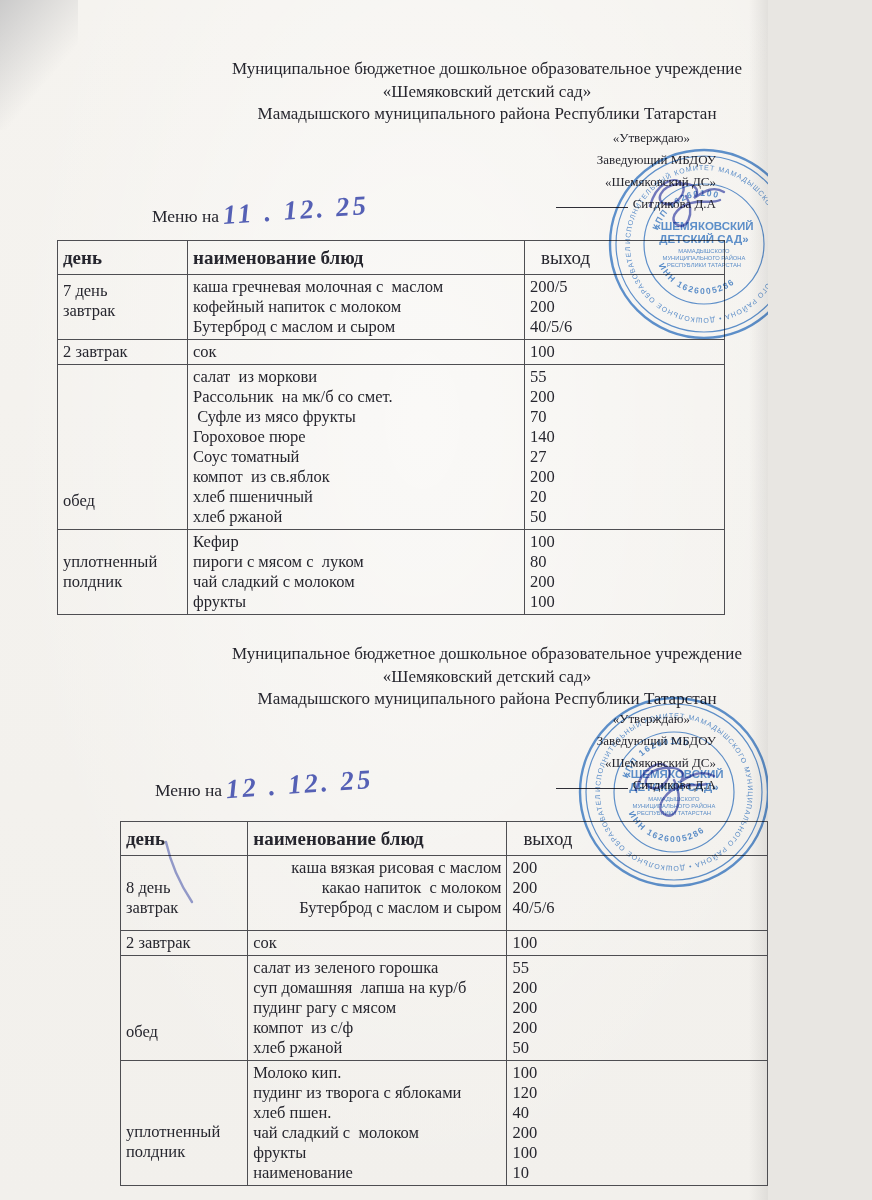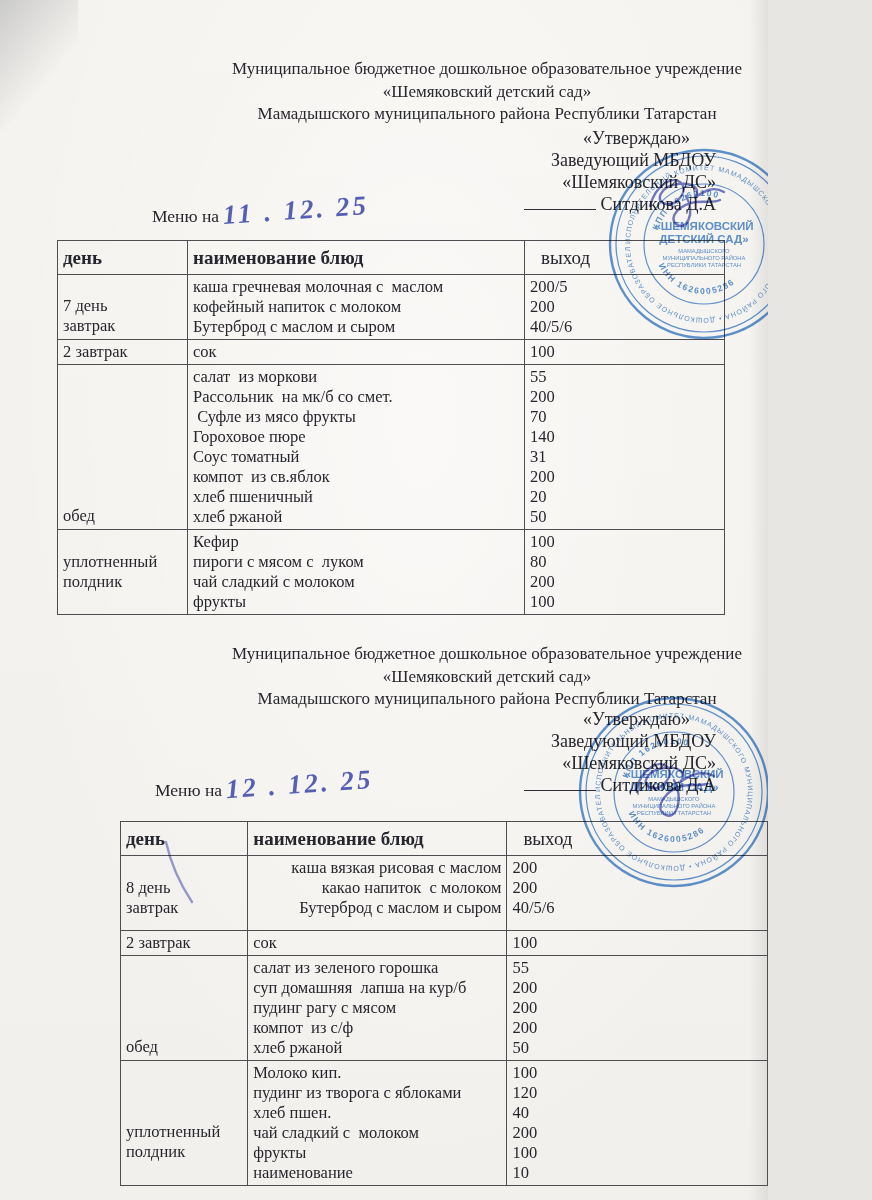--- a/index.html
+++ b/index.html
@@ -22,21 +22,21 @@
     pointer-events:none;
   }
   
   .org{
     position:absolute;left:102px;width:770px;text-align:center;
     font-size:17px;line-height:22.5px;
   }
   .org1{top:58px;} .org2{top:643px;}
   .approve{
     position:absolute;right:52px;text-align:right;
-    font-size:18px;line-height:22px;
+    font-size:13px;line-height:22px;
   }
   .approve1{top:127px;} .approve2{top:708px;}
   .approve .indent{margin-right:26px;}
   .sig-underline{
     display:inline-block;width:72px;border-bottom:1.4px solid #2e2e36;
     height:14px;margin-right:5px;
   }
   .menu-line{position:absolute;font-size:17.5px;}
   .menu-line1{left:152px;top:198px;} .menu-line2{left:155px;top:772px;}
   .hand{
@@ -51,21 +51,21 @@
   #table1{left:57px;top:240px;}
   #table2{left:120px;top:821px;}
   th,td{border:1.6px solid #4e4e52;padding:2px 5px;vertical-align:top;}
   th{
     text-align:left;font-size:19px;font-weight:bold;
     height:26px;vertical-align:bottom;padding-bottom:5px;white-space:pre;
   }
   th:last-child{font-weight:normal;padding-left:16px;}
   .dline,.line{height:20px;line-height:20px;font-size:16.5px;white-space:pre;}
   td.day.middle{vertical-align:middle;}
-  td.day.bottom{vertical-align:bottom;padding-bottom:3px;}
+  td.day.bottom{vertical-align:bottom;padding-bottom:18px;}
   td.day.low{vertical-align:bottom;padding-bottom:23px;}
   
   .stamp{
     position:absolute;color:var(--stamp-color,#4a86cf);
     opacity:.88;mix-blend-mode:multiply;
   }
   #stampbox1{left:606px;top:146px;}
   #stampbox2{left:576px;top:694px;}
   .stamp text{font-family:"Liberation Sans",sans-serif;}
   .sig{position:absolute;color:#666fc0;mix-blend-mode:multiply;}
@@ -151,21 +151,21 @@
             <div class="line">Соус томатный</div>
             <div class="line">компот  из св.яблок</div>
             <div class="line">хлеб пшеничный</div>
             <div class="line">хлеб ржаной</div>
           </td>
           <td>
             <div class="line">55</div>
             <div class="line">200</div>
             <div class="line">70</div>
             <div class="line">140</div>
-            <div class="line">31</div>
+            <div class="line">27</div>
             <div class="line">200</div>
             <div class="line">20</div>
             <div class="line">50</div>
           </td>
         </tr>
         <tr>
           <td class="day middle">
             <div class="dline">уплотненный</div>
             <div class="dline">полдник</div>
           </td>

